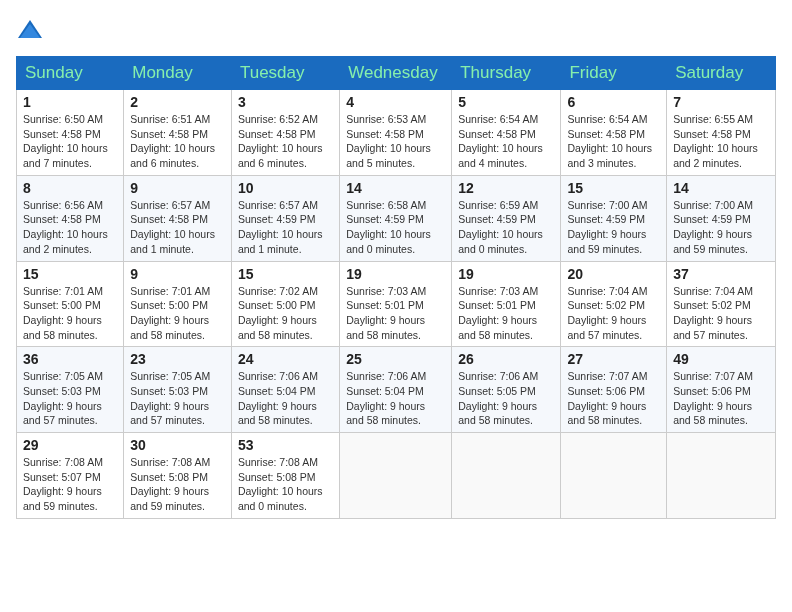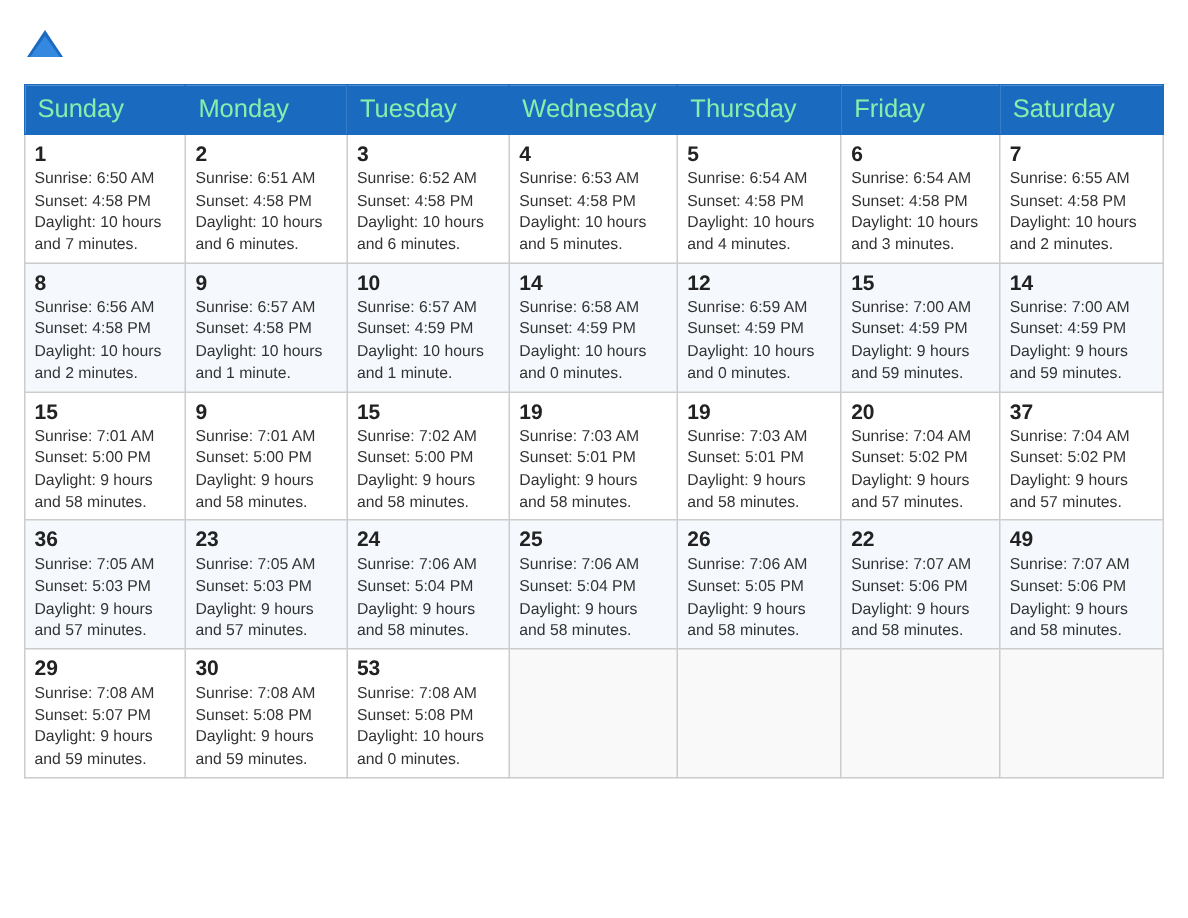--- a/index.html
+++ b/index.html
@@ -231,21 +231,21 @@
         </td>
         <td>
           <span class="day-num">25</span>
 <div class="day-info">Sunrise: 7:06 AM<br>Sunset: 5:04 PM<br>Daylight: 9 hours and 58 minutes.</div>
         </td>
         <td>
           <span class="day-num">26</span>
 <div class="day-info">Sunrise: 7:06 AM<br>Sunset: 5:05 PM<br>Daylight: 9 hours and 58 minutes.</div>
         </td>
         <td>
-          <span class="day-num">22</span>
+          <span class="day-num">27</span>
 <div class="day-info">Sunrise: 7:07 AM<br>Sunset: 5:06 PM<br>Daylight: 9 hours and 58 minutes.</div>
         </td>
         <td>
           <span class="day-num">49</span>
 <div class="day-info">Sunrise: 7:07 AM<br>Sunset: 5:06 PM<br>Daylight: 9 hours and 58 minutes.</div>
         </td>
       </tr>
       <tr>
         <td>
           <span class="day-num">29</span>

